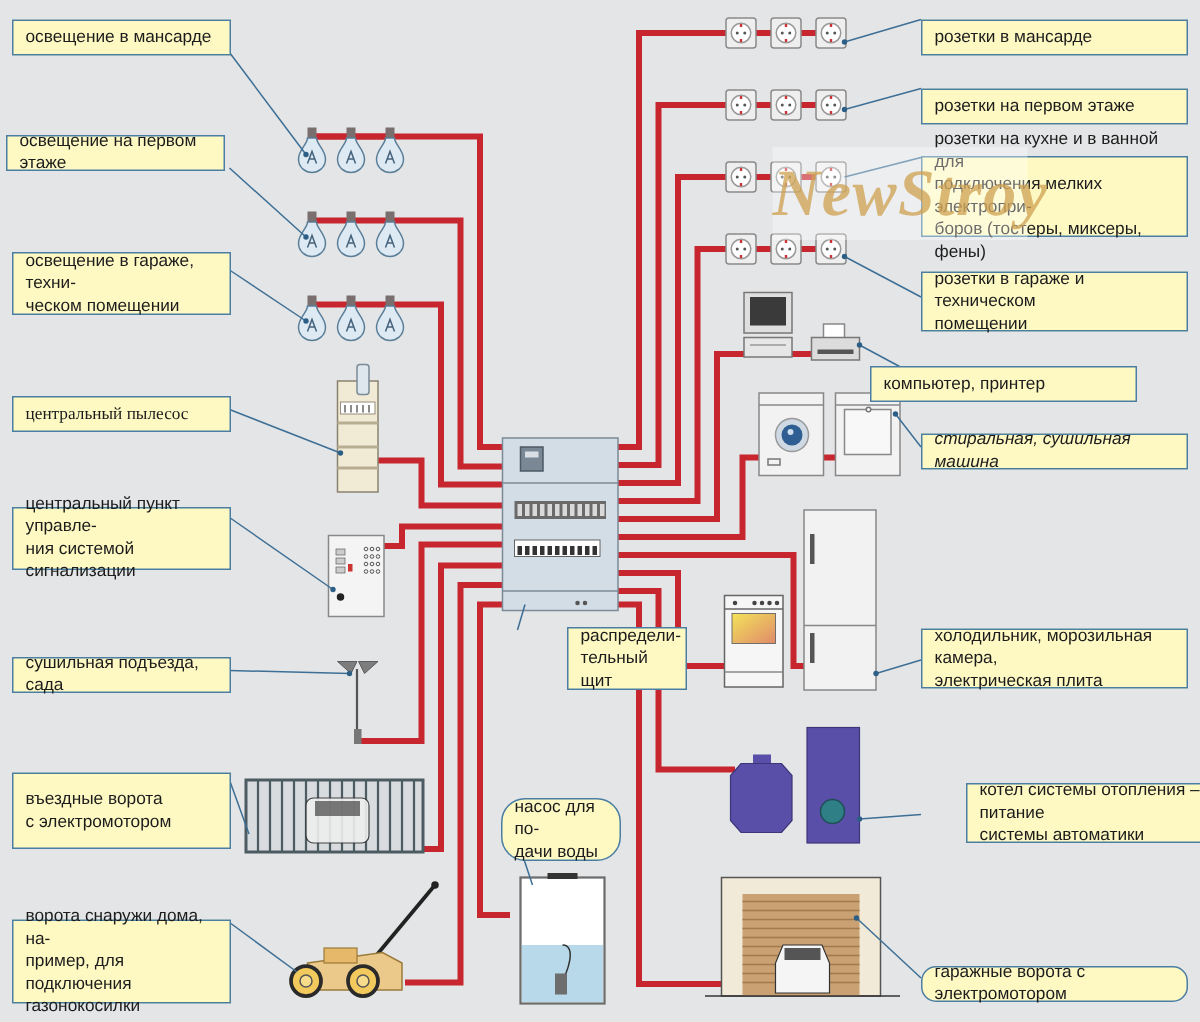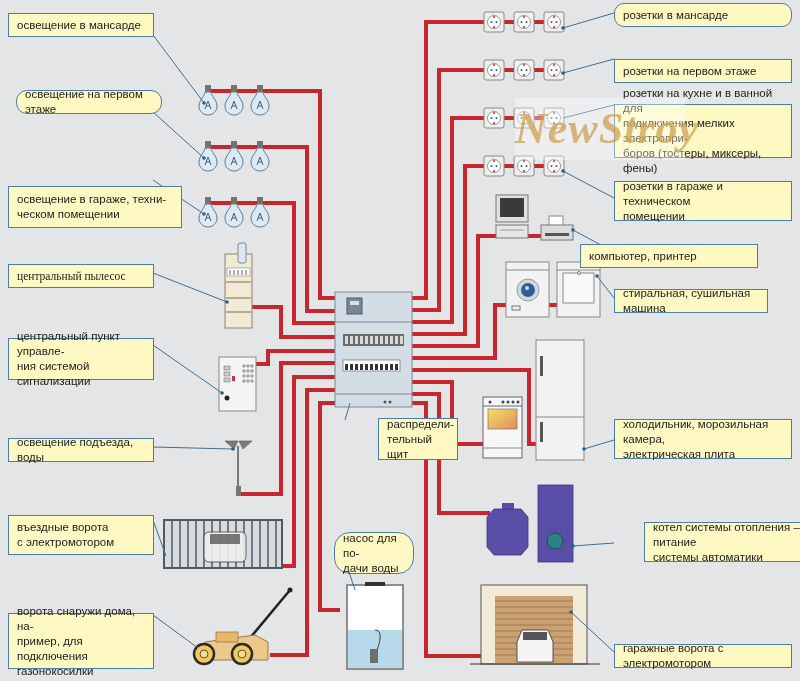--- a/index.html
+++ b/index.html
@@ -344,77 +344,77 @@
       <circle cx="597" cy="276" r="1.8"></circle>
       <circle cx="584" cy="449" r="1.8"></circle>
     <circle cx="573" cy="546" r="1.8"></circle>
       <circle cx="571" cy="612" r="1.8"></circle>
   </g>
 </svg>
 
 <div class="label" style="left:8px;top:13px;width:146px;height:24px;">
     <span>освещение в мансарде</span>
   </div>
-<div class="label" style="left:16px;top:90px;width:146px;height:24px;border-radius:11px;">
+<div class="label" style="left:4px;top:90px;width:146px;height:24px;">
     <span>освещение на первом этаже</span>
   </div>
-<div class="label" style="left:8px;top:168px;width:174px;height:42px;margin-top:18px;">
+<div class="label" style="left:8px;top:168px;width:146px;height:42px;">
     <span>освещение в гараже, техни-
 ческом помещении</span>
   </div>
 <div class="label" style="left:8px;top:264px;width:146px;height:24px;font-family:Liberation Serif, serif;">
     <span>центральный пылесос</span>
   </div>
 <div class="label" style="left:8px;top:338px;width:146px;height:42px;">
     <span>центральный пункт управле-
 ния системой сигнализации</span>
   </div>
 <div class="label" style="left:8px;top:438px;width:146px;height:24px;">
-    <span>освещение подъезда, воды</span>
-  </div>
-<div class="label" style="left:8px;top:515px;width:146px;height:40px;">
+    <span>сушильная подъезда, сада</span>
+  </div>
+<div class="label" style="left:8px;top:515px;width:146px;height:51px;">
     <span>въездные ворота
 с электромотором</span>
   </div>
 <div class="label" style="left:8px;top:613px;width:146px;height:56px;">
     <span>ворота снаружи дома, на-
 пример, для подключения
 газонокосилки</span>
   </div>
 
-<div class="label" style="left:614px;top:3px;width:178px;height:24px;border-radius:10px;">
+<div class="label" style="left:614px;top:13px;width:178px;height:24px;">
     <span>розетки в мансарде</span>
   </div>
 <div class="label" style="left:614px;top:59px;width:178px;height:24px;">
     <span>розетки на первом этаже</span>
   </div>
 <div class="label" style="left:614px;top:104px;width:178px;height:54px;">
     <span>розетки на кухне и в ванной для
 подключения мелких электропри-
 боров (тостеры, миксеры, фены)</span>
   </div>
 <div class="label" style="left:614px;top:181px;width:178px;height:40px;">
     <span>розетки в гараже и техническом
 помещении</span>
   </div>
 <div class="label" style="left:580px;top:244px;width:178px;height:24px;">
     <span>компьютер, принтер</span>
   </div>
-<div class="label" style="left:614px;top:289px;width:154px;height:24px;">
+<div class="label" style="left:614px;top:289px;width:178px;height:24px;font-style:italic;">
     <span>стиральная, сушильная машина</span>
   </div>
 <div class="label" style="left:614px;top:419px;width:178px;height:40px;">
     <span>холодильник, морозильная камера,
 электрическая плита</span>
   </div>
 <div class="label" style="left:644px;top:522px;width:178px;height:40px;">
     <span>котел системы отопления – питание
 системы автоматики</span>
   </div>
-<div class="label" style="left:614px;top:644px;width:178px;height:24px;">
+<div class="label" style="left:614px;top:644px;width:178px;height:24px;border-radius:10px;">
     <span>гаражные ворота с электромотором</span>
   </div>
 
 <div class="label" style="left:334px;top:418px;width:80px;height:42px;margin-left:44px;">
     <span>распредели-
 тельный щит</span>
   </div>
 <div class="label" style="left:334px;top:532px;width:80px;height:42px;border-radius:16px;">
     <span>насос для по-
 дачи воды</span>

